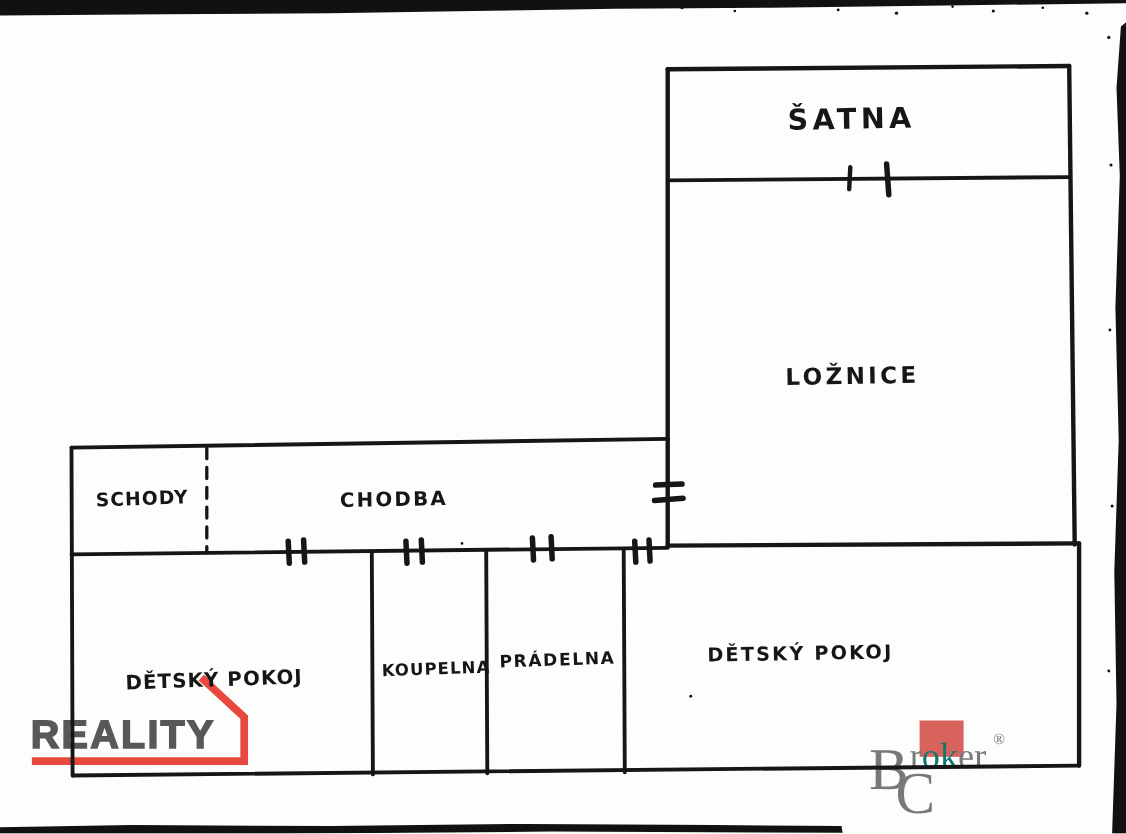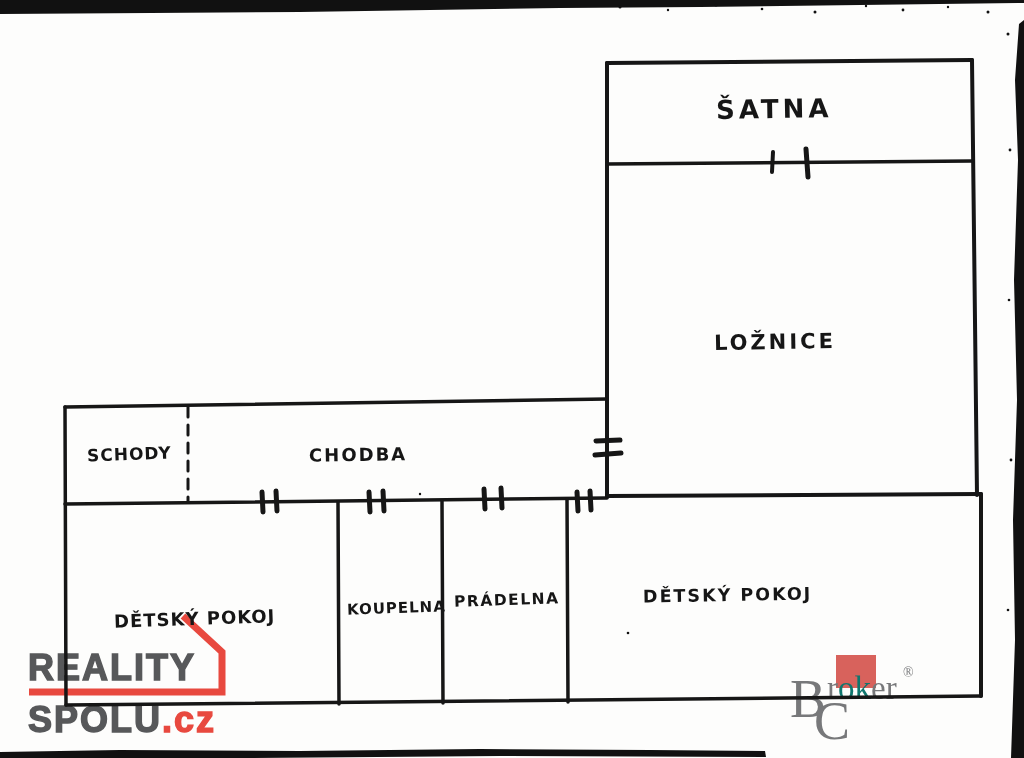--- a/index.html
+++ b/index.html
@@ -49,21 +49,20 @@
   .bk-onsulting{left:847px;top:697px;font-size:34px;letter-spacing:1px;}
 </style>
 </head>
 <body>
 
 <div id="canvas">
 
   <div class="logo-layer">
 
     <div class="rs-word rs-top">REALITY</div>
-    <div class="rs-word rs-bottom"><span>SPOLU</span><span class="rs-cz">.cz</span></div>
     <svg width="1024" height="758" style="position:absolute;left:0;top:0">
       <path d="M183,616 L222,652 L222,692 L29,692" fill="none" stroke="#e8493f" stroke-width="7" stroke-linejoin="miter"></path>
     </svg>
 
     <div class="bk-square"></div>
     <div class="bk bk-b">B</div>
     <div class="bk bk-roker"><span>r</span><span class="hl">ok</span><span>er</span></div>
     <div class="bk bk-reg">®</div>
     <div class="bk bk-c">C</div>
   </div>

